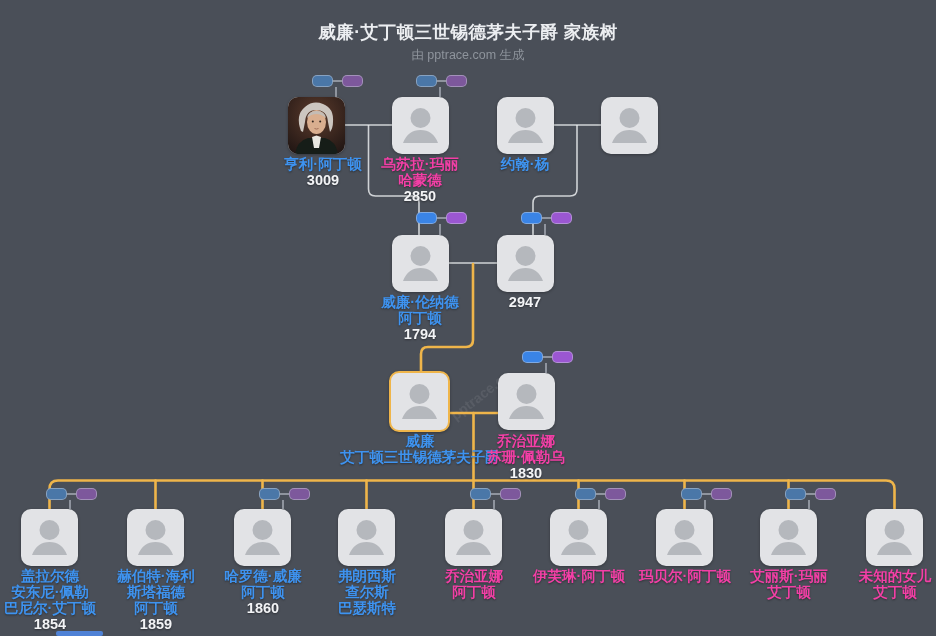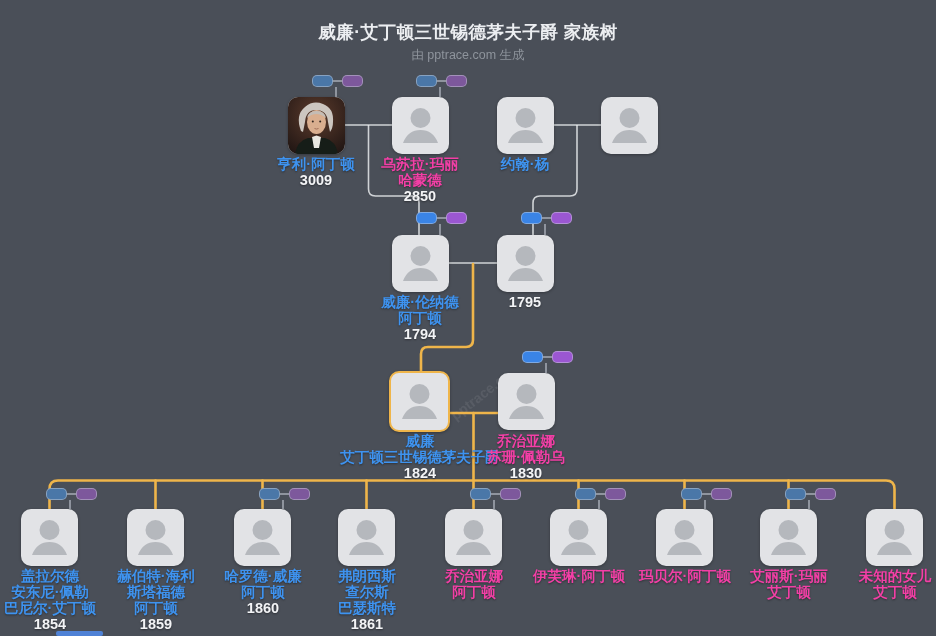--- a/index.html
+++ b/index.html
@@ -265,46 +265,45 @@
         <path d="M11,46 Q16,33 28.5,33 Q41,33 46,46 Z" fill="#b5b8bd"></path>
     </svg>
   </div>
   <div class="card" style="left:866px;top:509px">
     <svg width="57" height="57" viewBox="0 0 57 57">
       <circle cx="28.5" cy="21" r="10" fill="#b5b8bd"></circle>
         <path d="M11,46 Q16,33 28.5,33 Q41,33 46,46 Z" fill="#b5b8bd"></path>
     </svg>
   </div>
 
-  <div class="plabel male" style="left:241px;top:156px;width:150px">
+  <div class="plabel male" style="left:248px;top:156px;width:150px">
     <div>亨利·阿丁顿</div>
     <div class="yr">3009</div>
   </div>
   <div class="plabel female" style="left:345px;top:156px;width:150px">
     <div>乌苏拉·玛丽</div>
     <div>哈蒙德</div>
     <div class="yr">2850</div>
   </div>
   <div class="plabel male" style="left:450px;top:156px;width:150px">
     <div>约翰·杨</div>
   </div>
 
   <div class="plabel male" style="left:345px;top:294px;width:150px">
     <div>威廉·伦纳德</div>
     <div>阿丁顿</div>
     <div class="yr">1794</div>
   </div>
   <div class="plabel female" style="left:450px;top:294px;width:150px">
-    <div class="yr">1795</div>
+    <div class="yr">2947</div>
   </div>
 
   <div class="plabel male" style="left:310px;top:433px;width:220px">
     <div>威廉</div>
     <div>艾丁顿三世锡德茅夫子爵</div>
-    <div class="yr">1824</div>
   </div>
   <div class="plabel female" style="left:451px;top:433px;width:150px">
     <div>乔治亚娜</div>
     <div>苏珊·佩勒乌</div>
     <div class="yr">1830</div>
   </div>
 
   <div class="plabel male" style="left:-25px;top:568px;width:150px">
     <div>盖拉尔德</div>
     <div>安东尼·佩勒</div>
@@ -319,21 +318,20 @@
   </div>
   <div class="plabel male" style="left:188px;top:568px;width:150px">
     <div>哈罗德·威廉</div>
     <div>阿丁顿</div>
     <div class="yr">1860</div>
   </div>
   <div class="plabel male" style="left:292px;top:568px;width:150px">
     <div>弗朗西斯</div>
     <div>查尔斯</div>
     <div>巴瑟斯特</div>
-    <div class="yr">1861</div>
   </div>
   <div class="plabel female" style="left:399px;top:568px;width:150px">
     <div>乔治亚娜</div>
     <div>阿丁顿</div>
   </div>
   <div class="plabel female" style="left:504px;top:568px;width:150px">
     <div>伊芙琳·阿丁顿</div>
   </div>
   <div class="plabel female" style="left:610px;top:568px;width:150px">
     <div>玛贝尔·阿丁顿</div>

